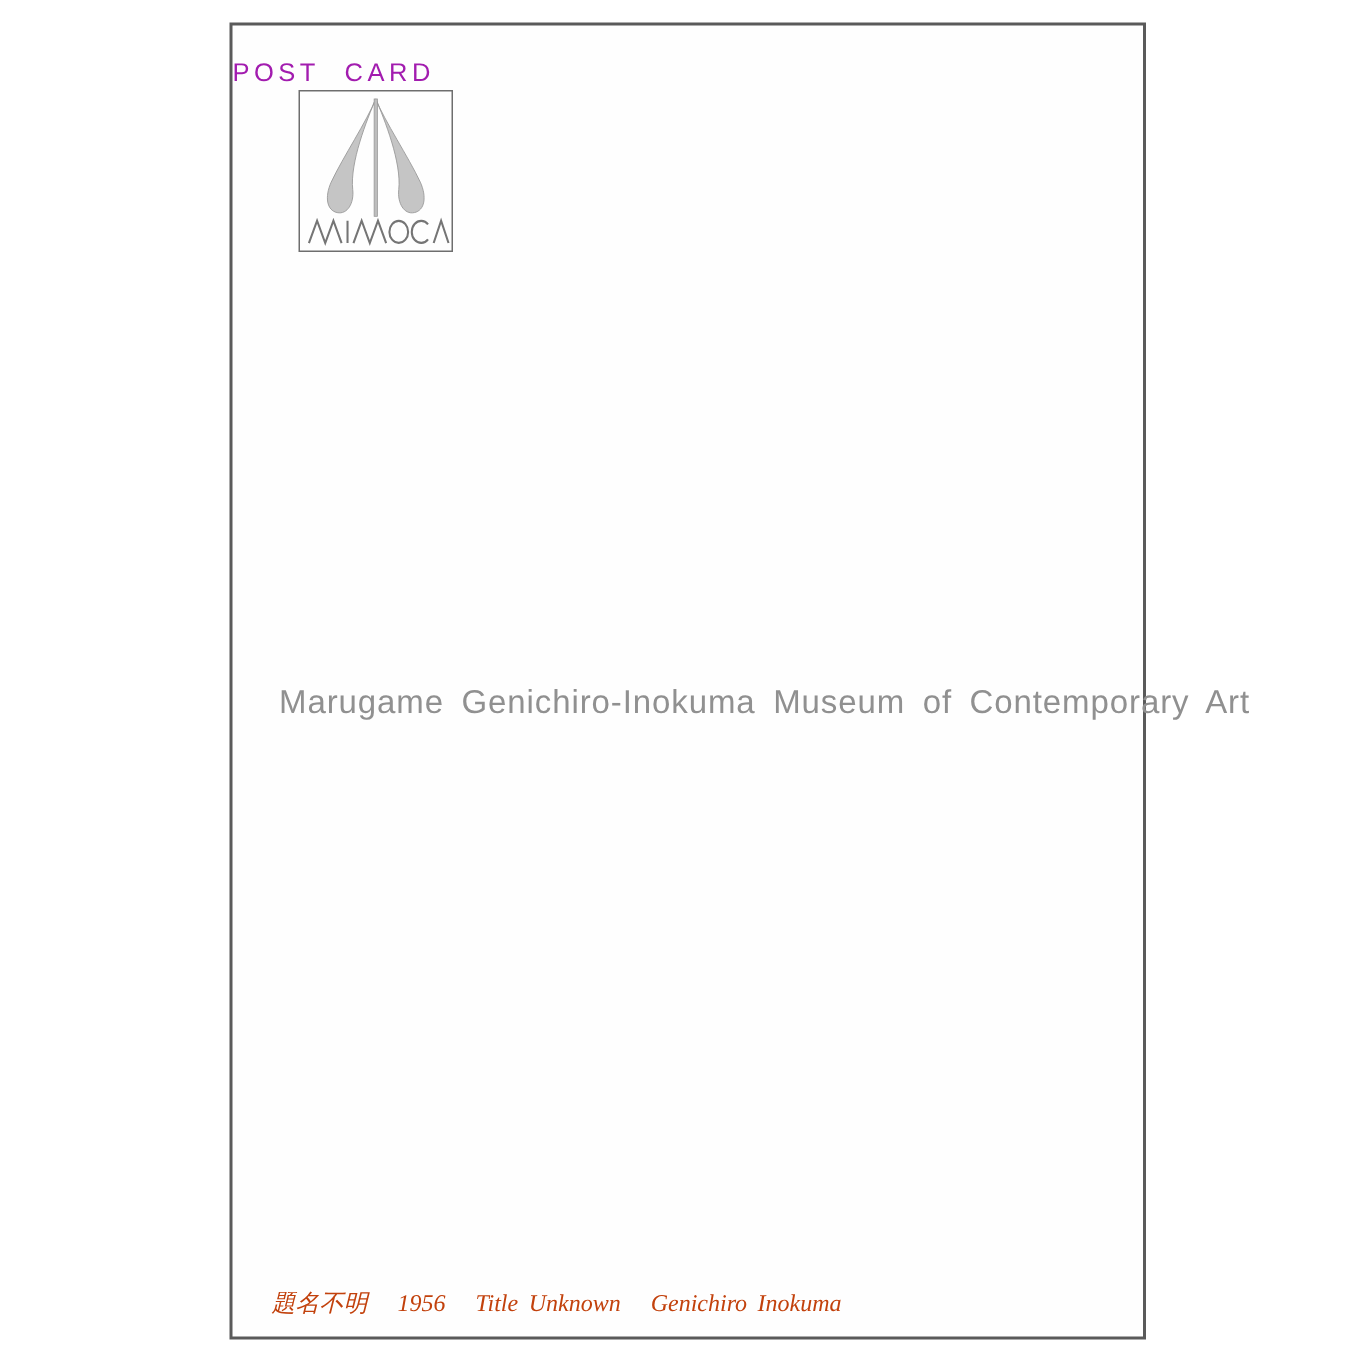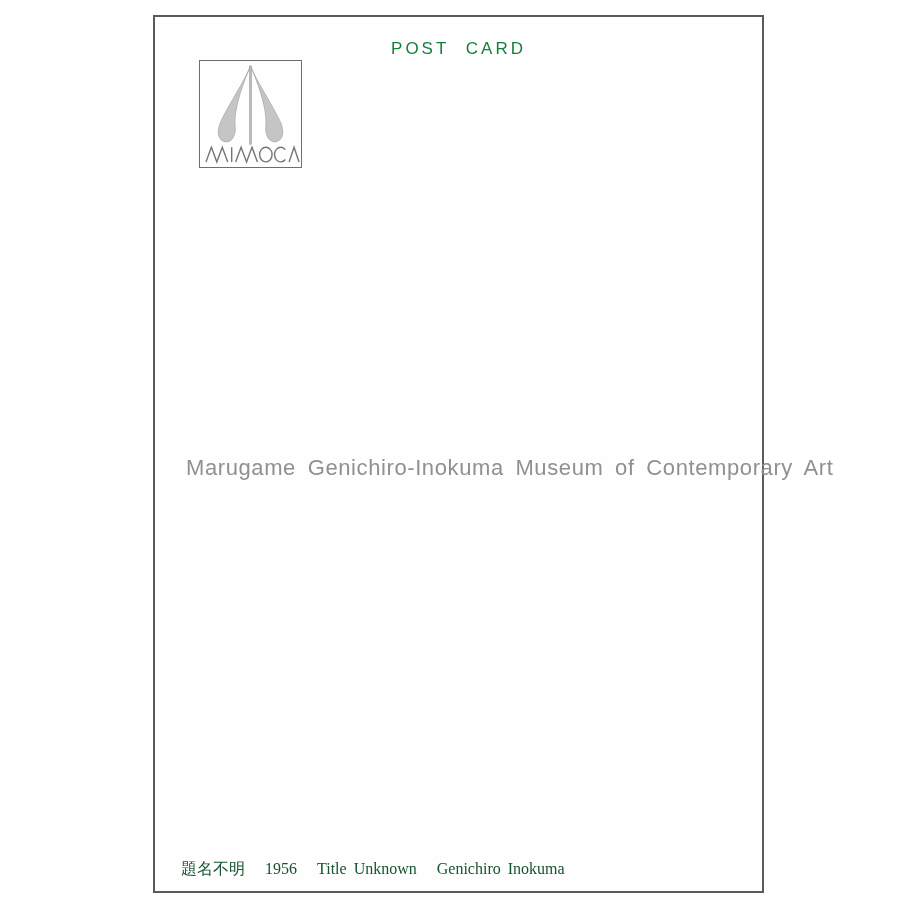--- a/index.html
+++ b/index.html
@@ -23,26 +23,25 @@
     height: 878px;
     box-sizing: border-box;
     border: 2px solid #5a5a5a;
     background: #fefefe;
   }
   .postcard-title {
     position: absolute;
     top: 22px;
     left: 0;
     width: 100%;
-    text-align: center;
     font-size: 17px;
     font-weight: 300;
     letter-spacing: 3px;
     word-spacing: 9px;
-    color: #15803d;
+    color: #a21caf;
   }
   .logo-box {
     position: absolute;
     left: 44px;
     top: 43px;
     width: 101px;
     height: 106px;
     box-sizing: content-box;
     border: 1px solid #6e6e6e;
     background: #fefefe;
@@ -65,22 +64,23 @@
     word-spacing: 5px;
     color: #909090;
     padding-left: 31px;
   }
   .caption {
     position: absolute;
     left: 26px;
     bottom: 11px;
     font-family: "Liberation Serif", "DejaVu Serif", serif;
     font-size: 16px;
-    color: #14532d;
+    color: #c2410c;
     white-space: nowrap;
+    font-style: italic;
   }
   .caption span {
     margin-right: 20px;
     word-spacing: 3px;
   }
   .caption span:last-child {
     margin-right: 0;
   }
 </style>
 </head>

